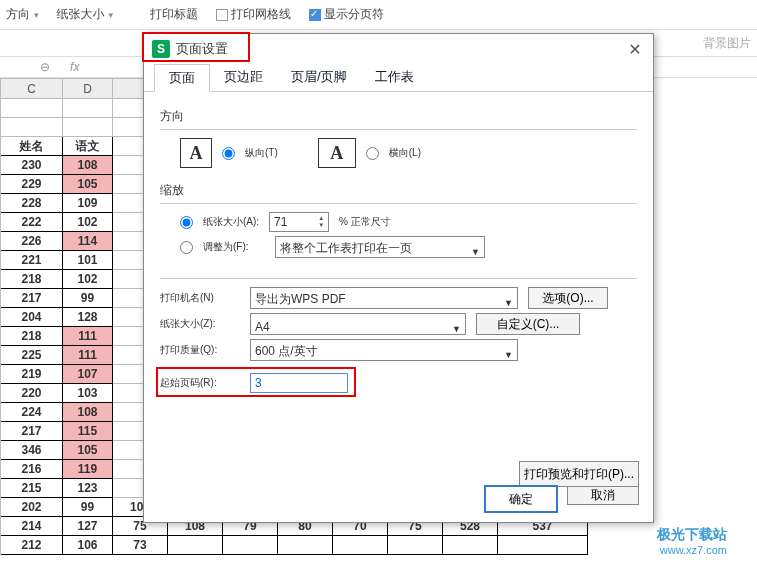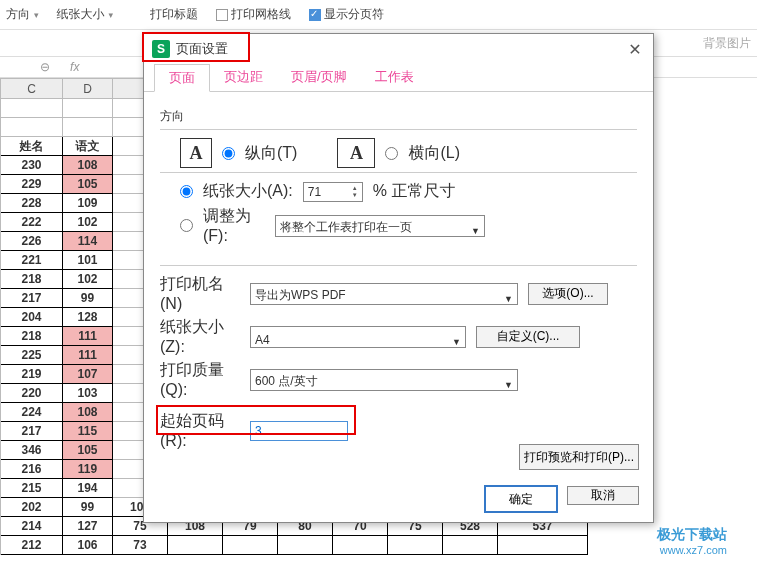--- a/index.html
+++ b/index.html
@@ -36,31 +36,31 @@
 .cL { width: 90px; }
 
 
 .dialog { position: absolute; left: 143px; top: 33px; width: 511px; height: 490px; background: #fff; border: 1px solid #888; box-shadow: 2px 2px 8px rgba(0,0,0,.3); z-index: 100; }
 .dlg-title { height: 30px; display: flex; align-items: center; padding: 0 8px; font-size: 13px; }
 .dlg-title .sic { width: 18px; height: 18px; background: #0aa35a; color: #fff; font-weight: bold; text-align: center; line-height: 18px; border-radius: 2px; margin-right: 6px; font-size: 12px; }
 .dlg-title .x { margin-left: auto; font-size: 16px; color: #555; cursor: pointer; width: 20px; text-align: center; }
 .redbox-title { position: absolute; left: -2px; top: -2px; width: 108px; height: 30px; border: 2px solid #e60000; pointer-events: none; }
 
 .tabs { display: flex; padding-left: 10px; height: 28px; border-bottom: 1px solid #ccc; }
-.tab { padding: 4px 14px; font-size: 13px; cursor: pointer; color: #ec4899; }
+.tab { padding: 4px 14px; font-size: 13px; cursor: pointer; color: #0f172a; }
 .tab.active { border: 1px solid #ccc; border-bottom: 1px solid #fff; margin-bottom: -1px; background: #fff; }
 
 .pane { padding: 10px 16px 0 16px; }
 .section-label { font-size: 12px; margin: 6px 0 4px 0; }
 .hr { border-top: 1px solid #ccc; margin: 0 0 8px 0; }
 .row { display: flex; align-items: center; gap: 10px; margin: 4px 0; }
 .row.indent { padding-left: 20px; }
 .ori-icon { width: 32px; height: 30px; border: 1px solid #333; display: flex; align-items: center; justify-content: center; font-family: serif; font-size: 18px; font-weight: bold; }
 input[type=radio] { margin: 0; }
-.lbl { font-size: 16px; }
+.lbl { font-size: 10px; }
 .num { width: 60px; height: 20px; border: 1px solid #888; padding: 0 4px; font-size: 12px; display: flex; align-items: center; justify-content: space-between; }
 .spin { display: flex; flex-direction: column; font-size: 6px; line-height: 7px; color: #555; }
 select.combo, .combo { height: 22px; border: 1px solid #888; font-size: 12px; padding: 0 4px; background: #fff; }
 .combo { display: flex; align-items: flex-end; justify-content: space-between; }
 .combo .ar { font-size: 9px; color: #333; }
 .btn { height: 22px; border: 1px solid #888; background: #f3f3f3; font-size: 12px; padding: 0 4px; cursor: pointer; }
 .startpg { border: 1px solid #4a90d9; width: 98px; height: 20px; padding: 0 4px; font-size: 12px; color: #0066cc; }
 .redbox-start { border: 2px solid #e60000; position: absolute; }
 
 .dlg-foot { position: absolute; bottom: 10px; right: 14px; display: flex; gap: 10px; }
@@ -381,21 +381,21 @@
           <td class=""></td>
           <td class=""></td>
           <td class=""></td>
           <td class=""></td>
           <td class=""></td>
           <td class="bold">530</td>
         </tr>
         <tr>
           <td class="rowh"></td>
           <td class="bold">215</td>
-          <td class="bold">194</td>
+          <td class="bold">123</td>
           <td class=""></td>
           <td class=""></td>
           <td class=""></td>
           <td class=""></td>
           <td class=""></td>
           <td class=""></td>
           <td class=""></td>
           <td class="bold yel">548</td>
         </tr>
         <tr>
@@ -460,20 +460,21 @@
     <div class="row indent">
       <div class="ori-icon">A</div>
       <input type="radio" checked="" style="">
       <span class="lbl">纵向(T)</span>
       <div style="width:20px"></div>
       <div class="ori-icon" style="width:38px">A</div>
       <input type="radio" style="">
       <span class="lbl">横向(L)</span>
     </div>
 
+    <div class="section-label" style="margin-top:14px">缩放</div>
     <div class="hr"></div>
     <div class="row indent">
       <input type="radio" checked="" style="">
       <span class="lbl">纸张大小(A):</span>
       <div class="num">
           <span>71</span>
           <span class="spin">
             <span>▲</span>
             <span>▼</span>
           </span>
@@ -512,21 +513,21 @@
           <span>600 点/英寸</span>
           <span class="ar">▼</span>
         </div>
     </div>
     <div class="row" style="position:relative;margin-top:12px">
       <span class="lbl" style="width:80px">起始页码(R):</span>
       <input class="startpg" value="3" style="">
       <div class="redbox-start" style="left:-4px;top:-6px;width:200px;height:30px"></div>
     </div>
 
-    <div style="position:absolute;right:14px;bottom:52px">
+    <div style="position:absolute;right:14px;bottom:35px">
       <button class="btn preview">打印预览和打印(P)...</button>
     </div>
   </div>
   <div class="dlg-foot">
     <button class="btn ok">确定</button>
     <button class="btn cancel">取消</button>
   </div>
 </div>
 
 <div class="watermark">

